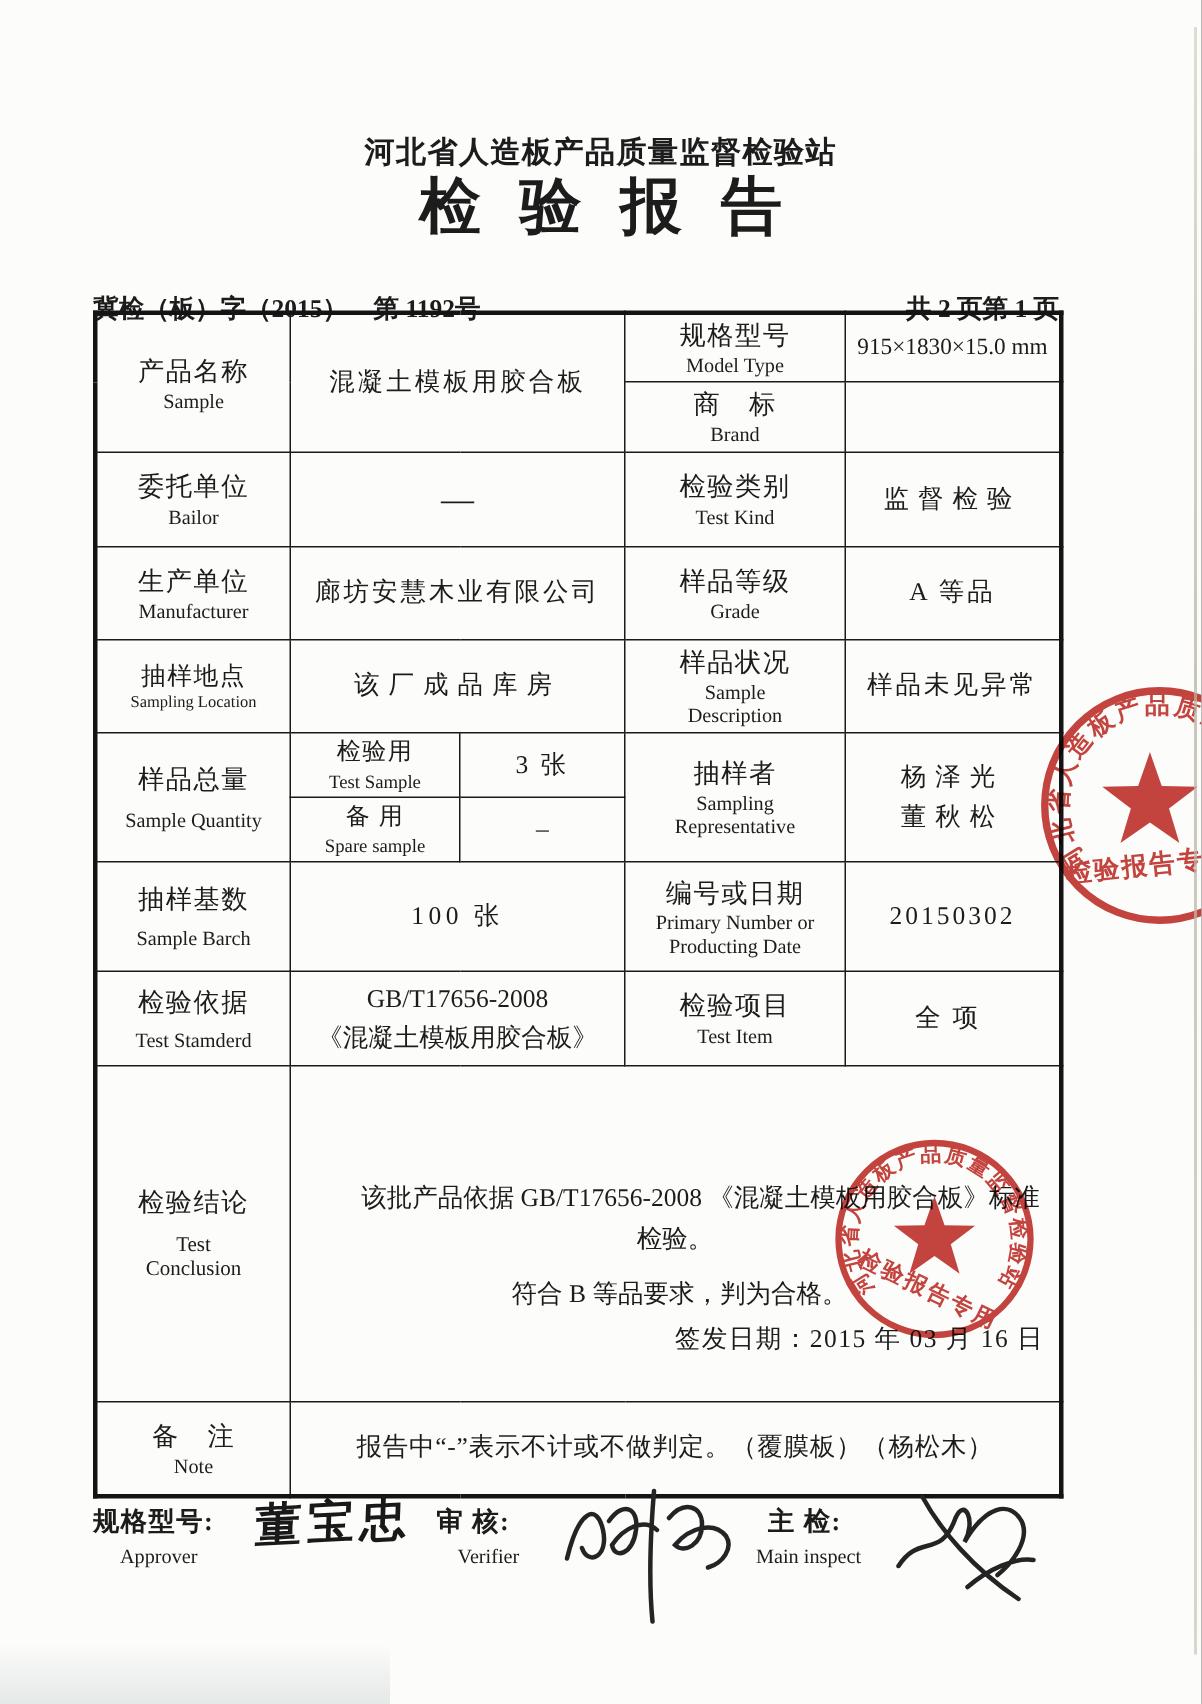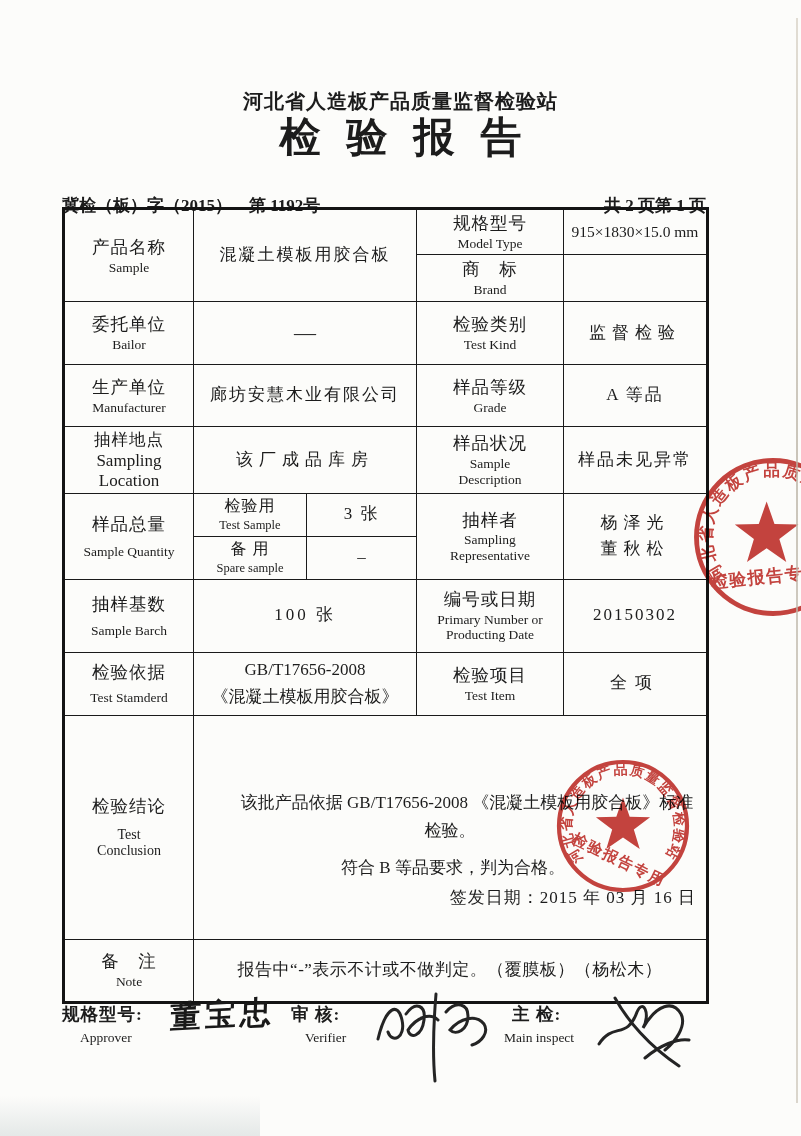--- a/index.html
+++ b/index.html
@@ -129,21 +129,21 @@
         <span class="cn">样品等级</span>
         <span class="en">Grade</span>
       </td>
       <td>
         <span class="val ls2">A 等品</span>
       </td>
     </tr>
     <tr style="height:62px">
       <td>
         <span class="cn" style="font-size:16.5px">抽样地点</span>
-        <span class="en" style="font-size:17px">Sampling Location</span>
+        <span class="en" style="font-size:11px">Sampling Location</span>
       </td>
       <td colspan="2">
         <span class="val ls6">该厂成品库房</span>
       </td>
       <td>
         <span class="cn">样品状况</span>
         <span class="en">Sample
 Description</span>
       </td>
       <td>

